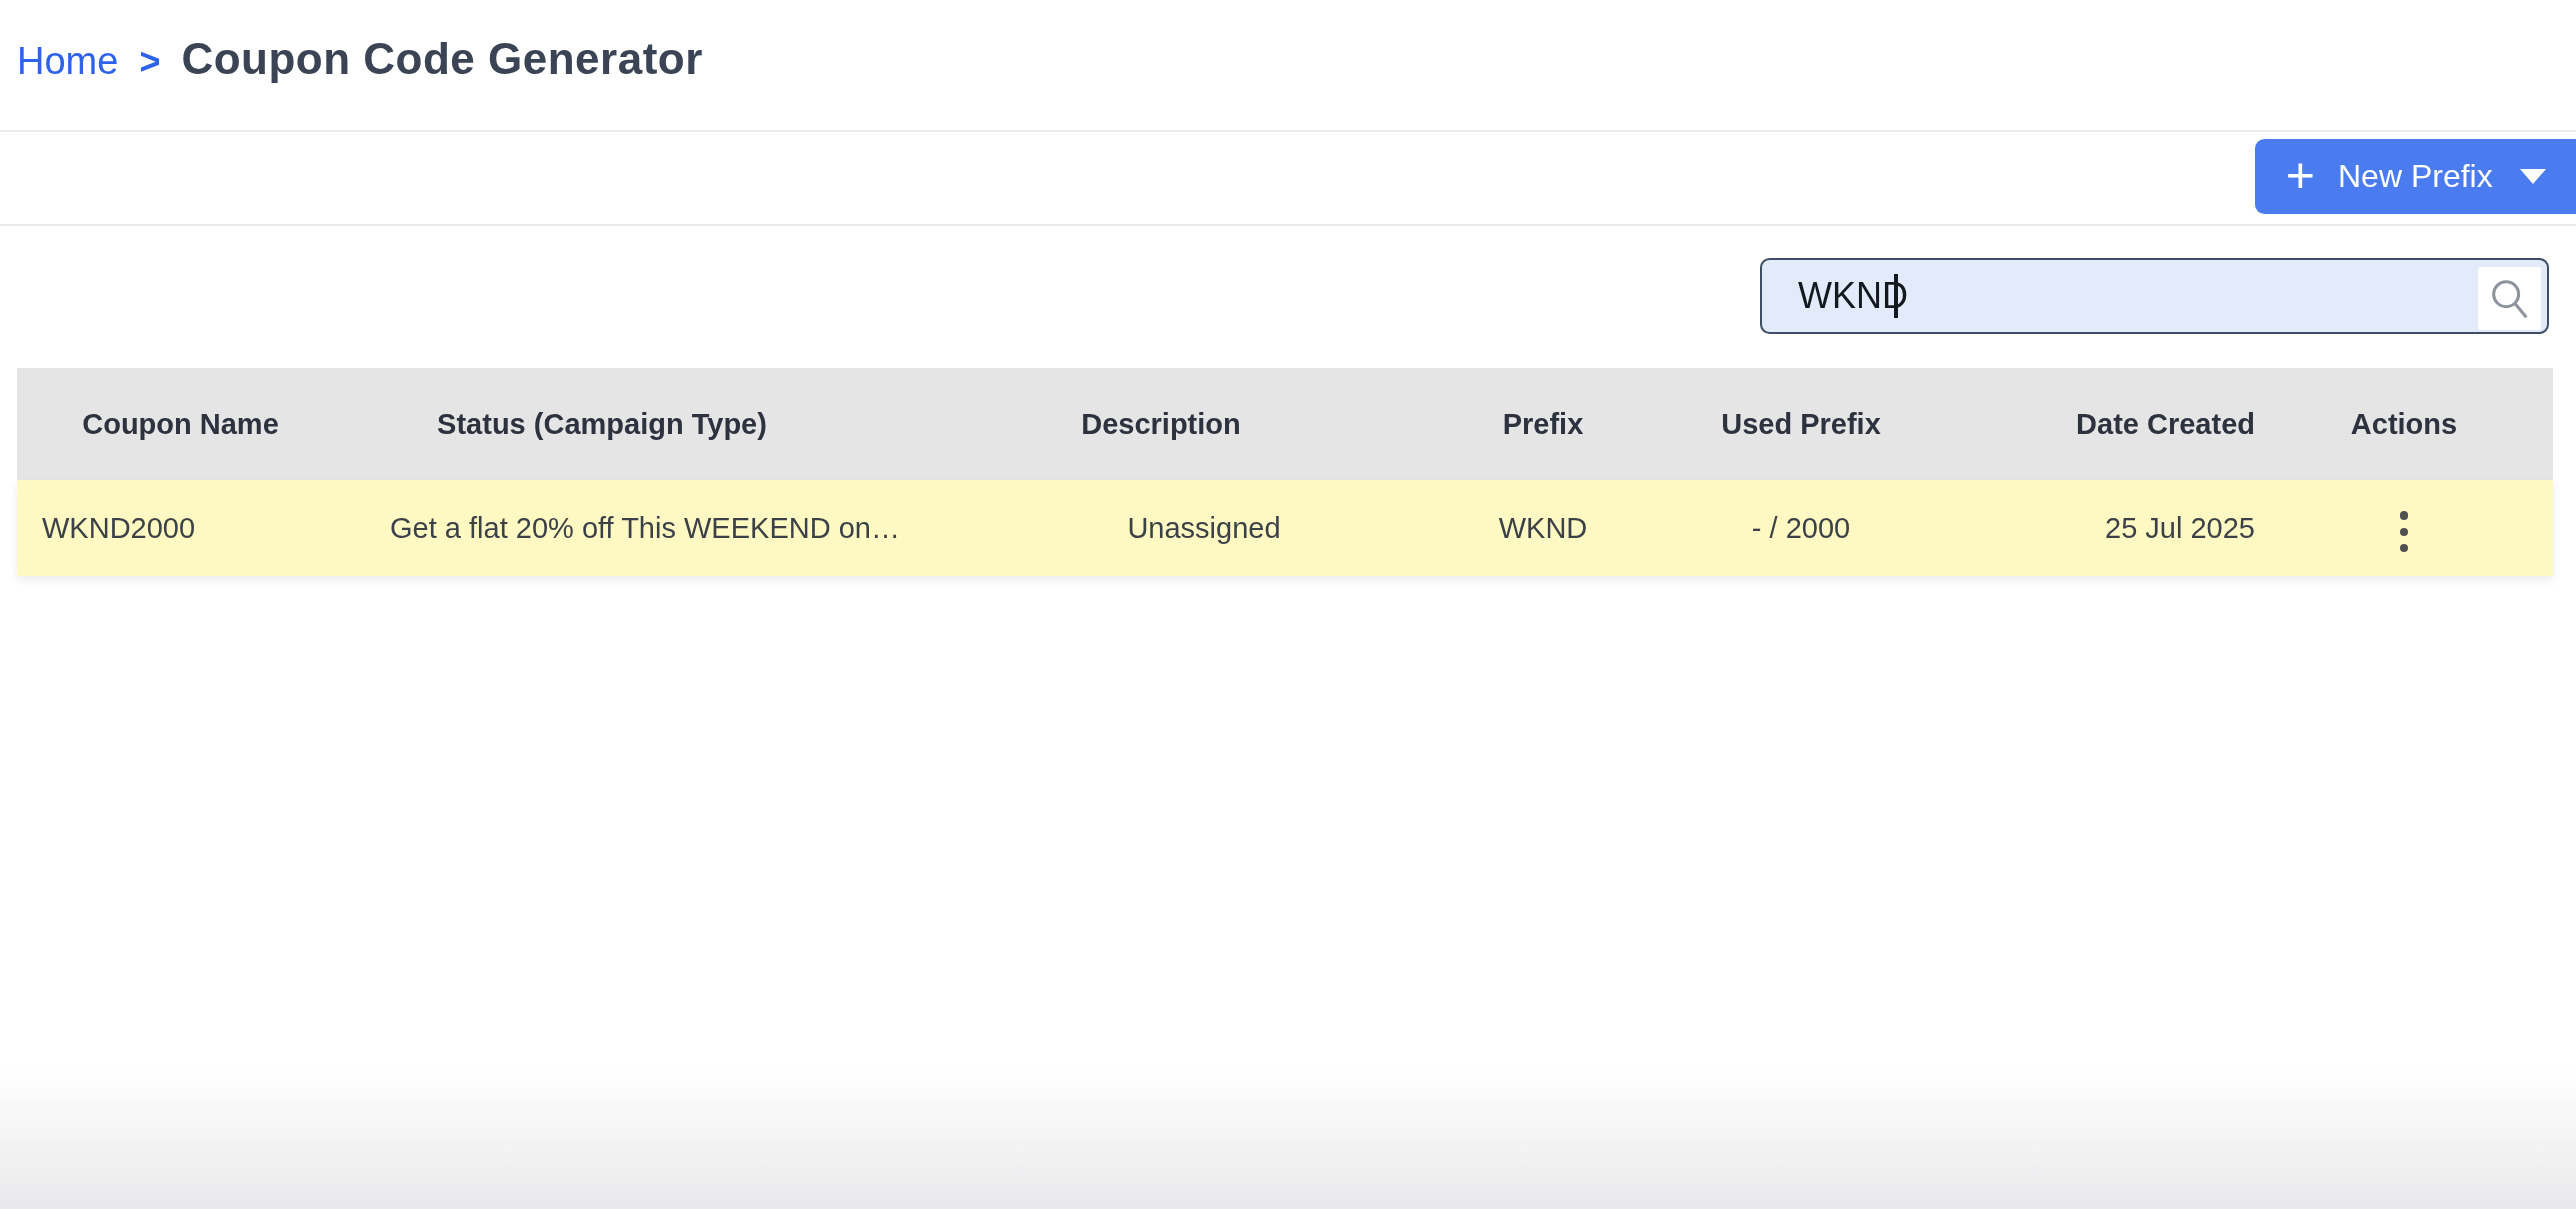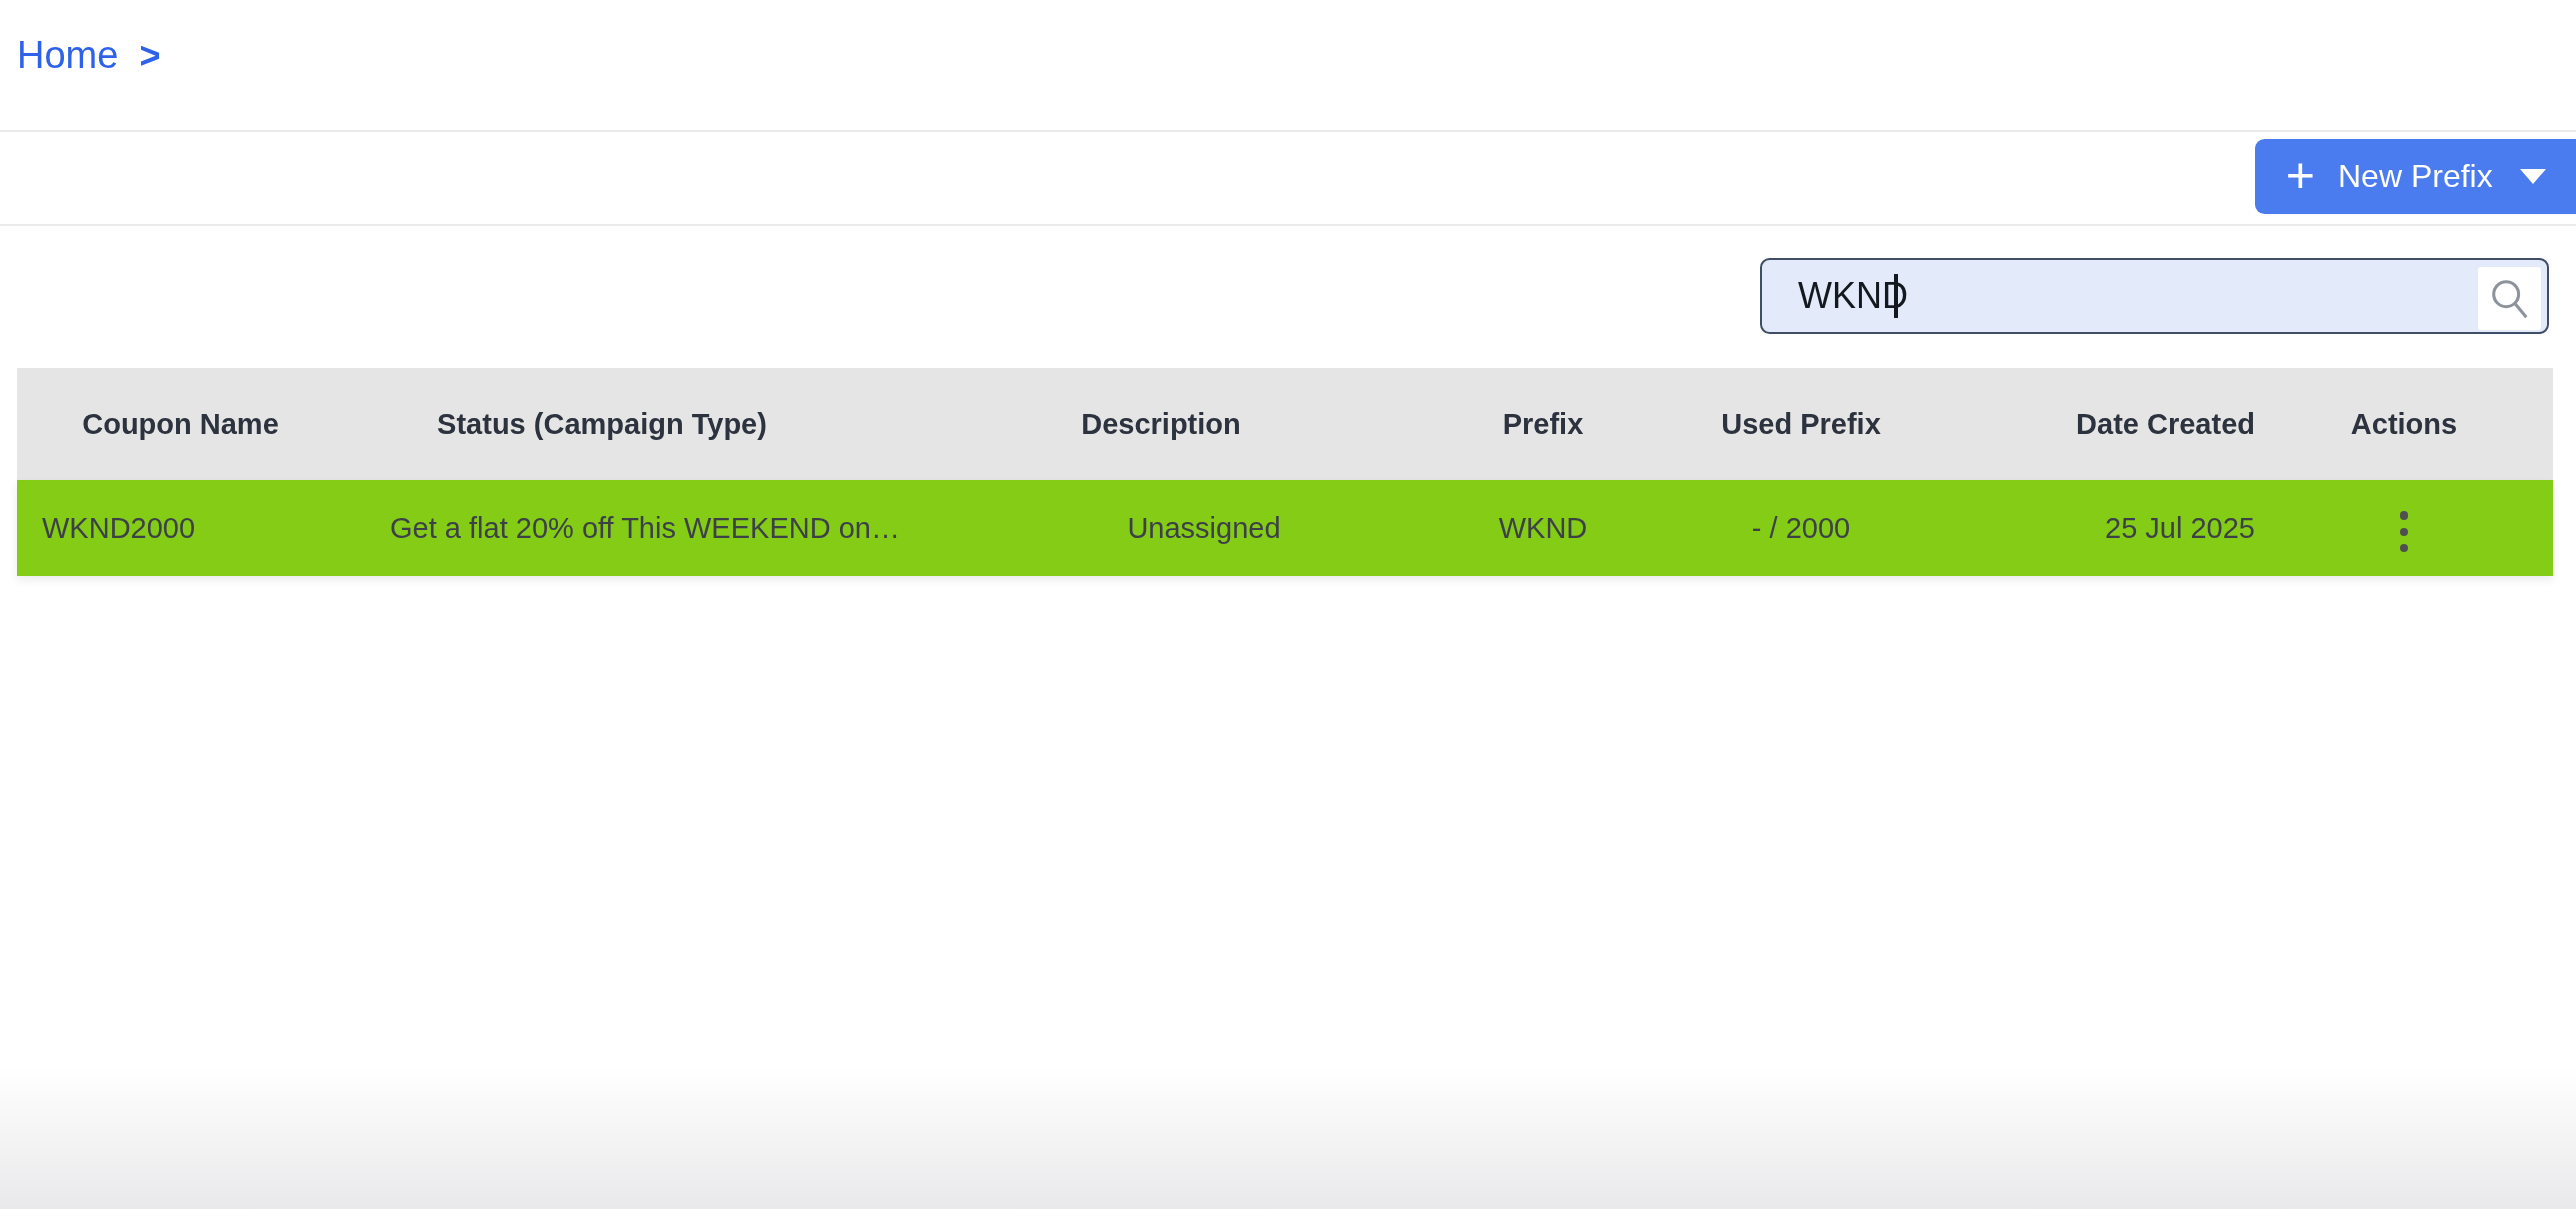--- a/index.html
+++ b/index.html
@@ -81,21 +81,21 @@
   
   .coupon-table {
     position: absolute; left: 17px; top: 368px; width: 2536px;
   }
   .t-row { display: flex; width: 100%; align-items: center; }
   .t-head {
     height: 112px; background: #e5e5e5;
     font-weight: 700; font-size: 29px; color: #2c323e;
   }
   .t-body-row {
-    height: 96px; background: #84cc16;
+    height: 96px; background: #fef9c3;
     font-size: 29px; color: #3c4148;
     box-shadow: 0 3.8px 8.6px rgba(0,0,0,0.08);
   }
   .t-cell { text-align: center; overflow: hidden; white-space: nowrap; }
   .c1 { width: 327px; } .c2 { width: 602px; } .c3 { width: 516px; }
   .c4 { width: 162px; } .c5 { width: 354px; } .c6 { width: 277px; text-align: right; }
   .c7 { width: 298px; }
   .t-body-row .c1 { text-align: left; padding-left: 25px; }
 
   
@@ -107,20 +107,21 @@
   .kebab-btn span { width: 8.6px; height: 8.6px; border-radius: 50%; background: #4f4f4f; }
 </style>
 </head>
 <body>
 
 <div class="page">
 
   <div class="breadcrumb-bar">
     <a class="home-link">Home</a>
     <span class="crumb-sep">&gt;</span>
+    <span class="page-title">Coupon Code Generator</span>
   </div>
 
   <div class="divider divider-1"></div>
 
   <button class="new-coupons-btn">
     <span class="plus-glyph">+</span>
     <span>New Prefix</span>
     <span class="caret-down"></span>
   </button>
 

